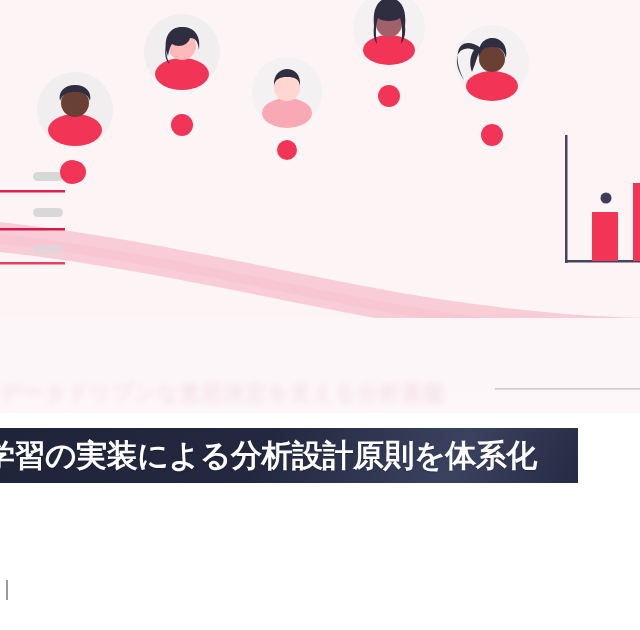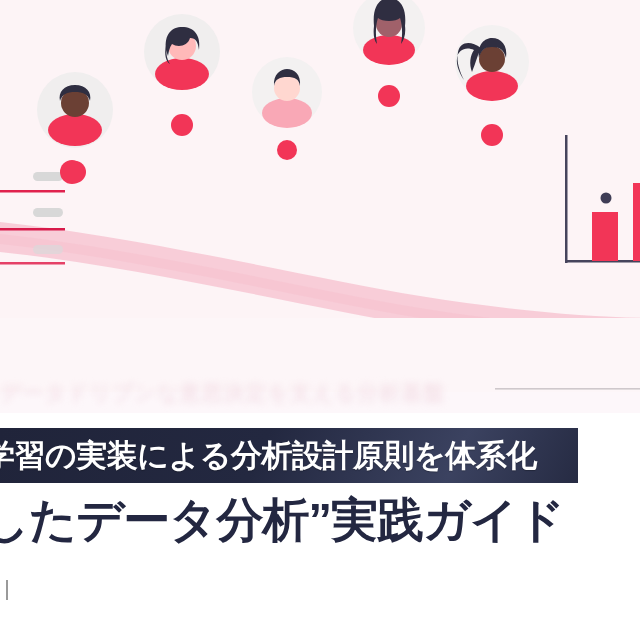--- a/index.html
+++ b/index.html
@@ -225,19 +225,16 @@
       <rect x="0" y="392" width="640" height="21" fill="#fdf7f9" opacity="0.9"></rect>
     </svg>
 
     <div class="ghost-text">データドリブンな意思決定を支える分析基盤</div>
   </div>
 
   <div class="title-banner">
     <span class="title-banner-text">学習の実装による分析設計原則を体系化</span>
   </div>
 
-  <div class="headline">
-    <span class="headline-text">したデータ分析”実践ガイド</span>
-  </div>
 
   <div class="bottom-tick"></div>
 
 </div>
 
 </body></html>

